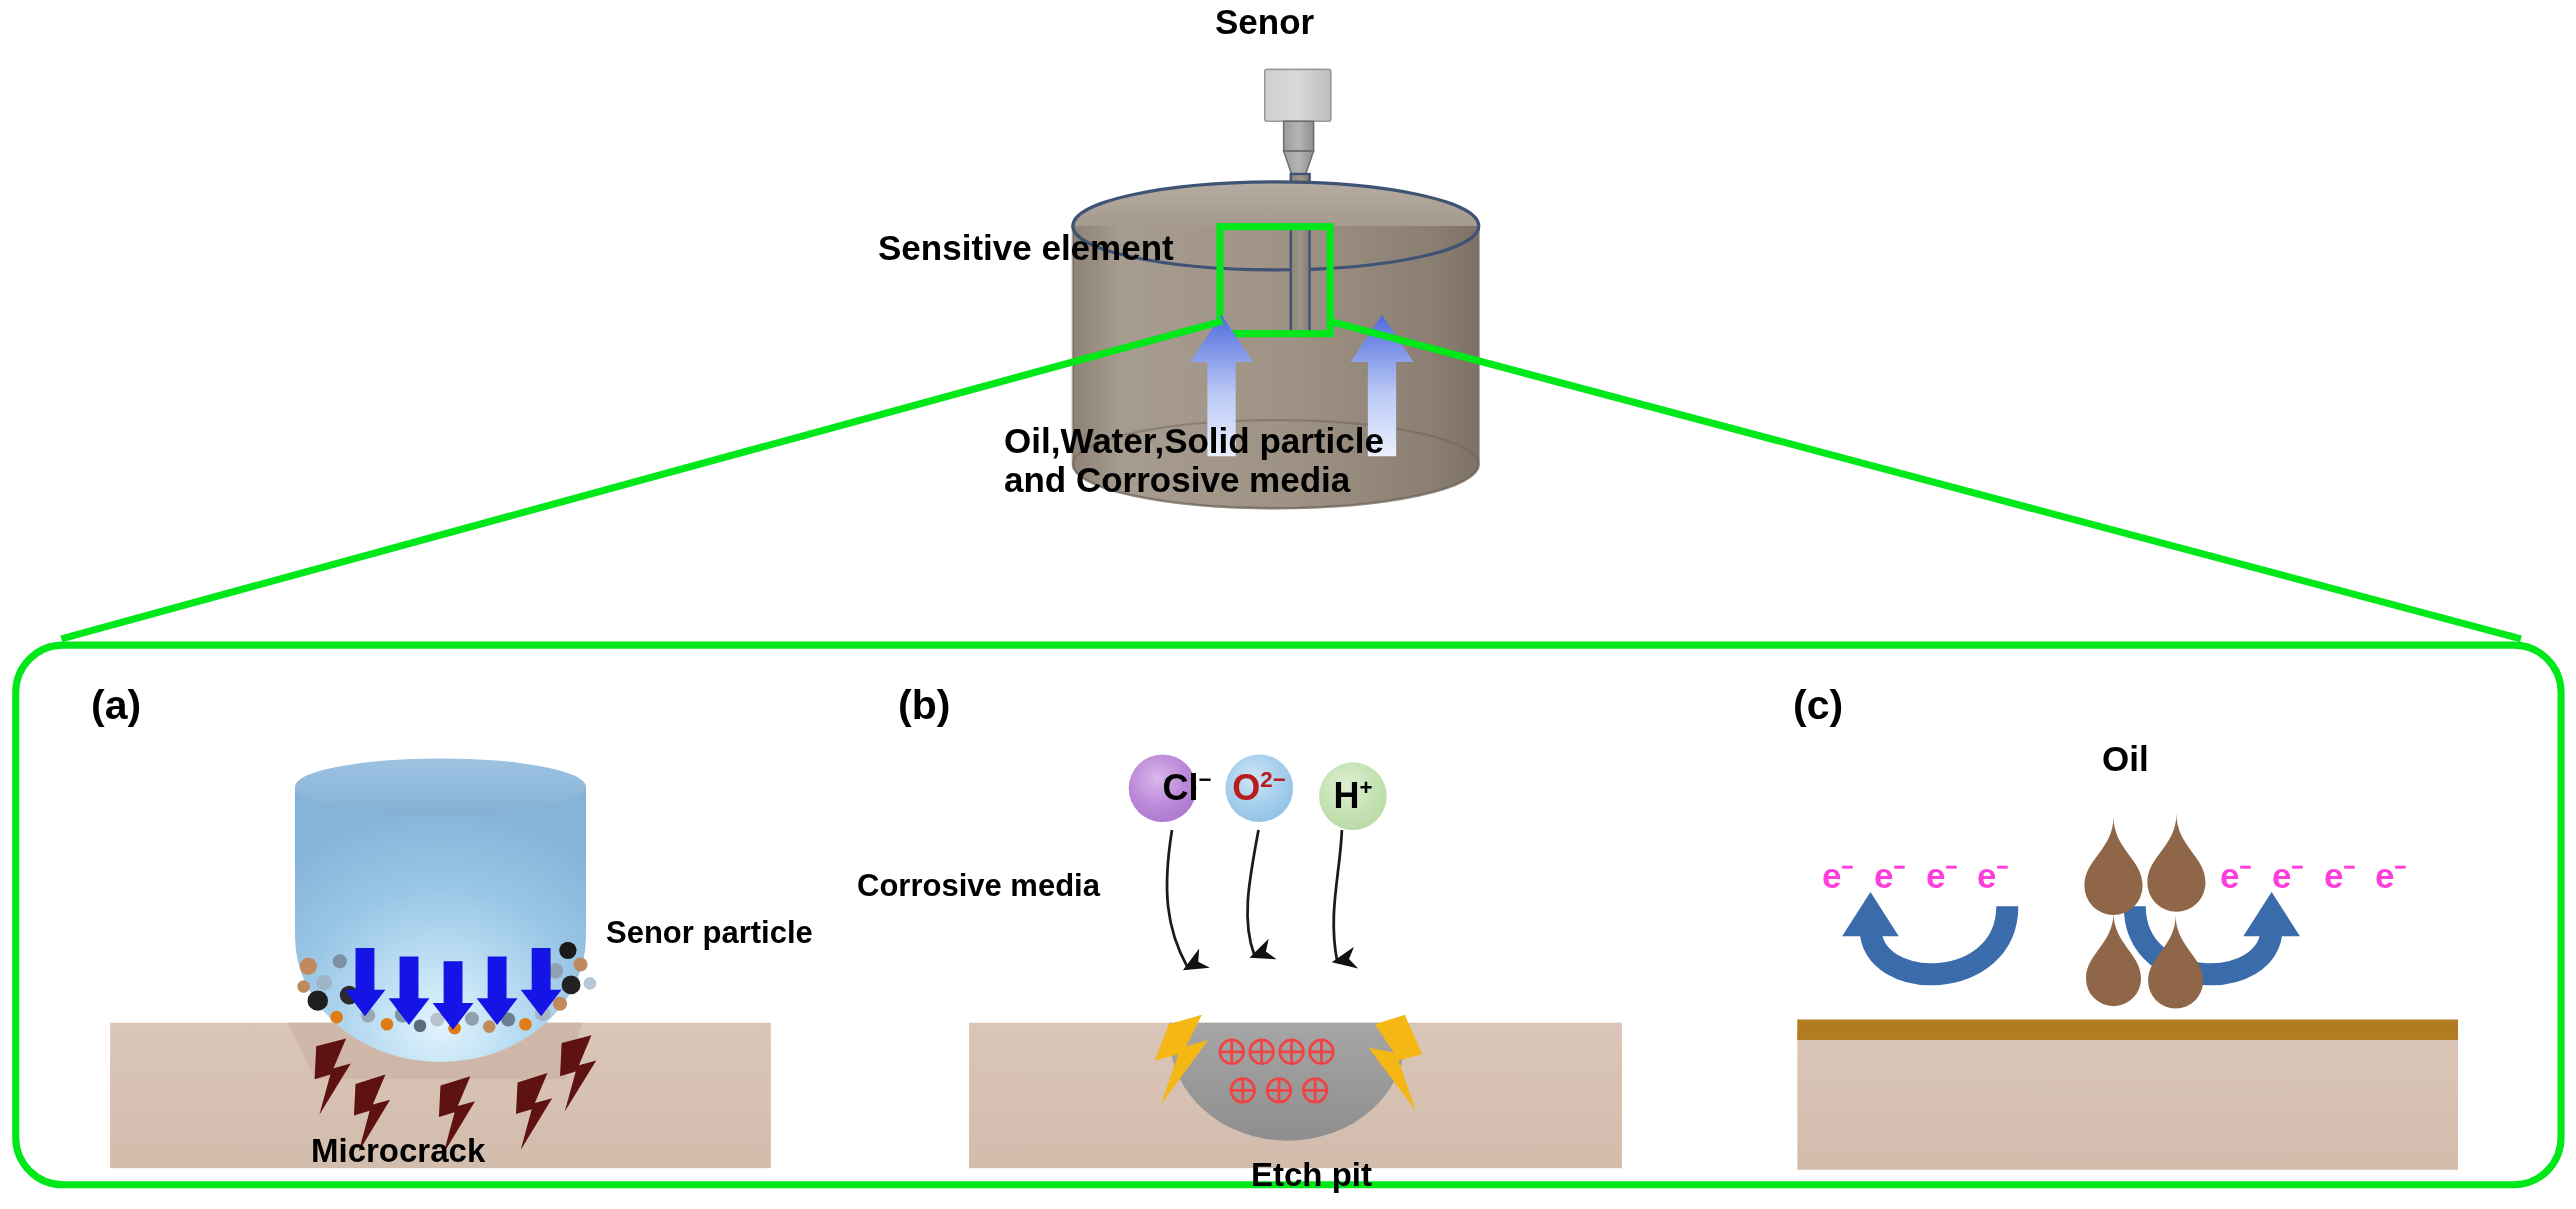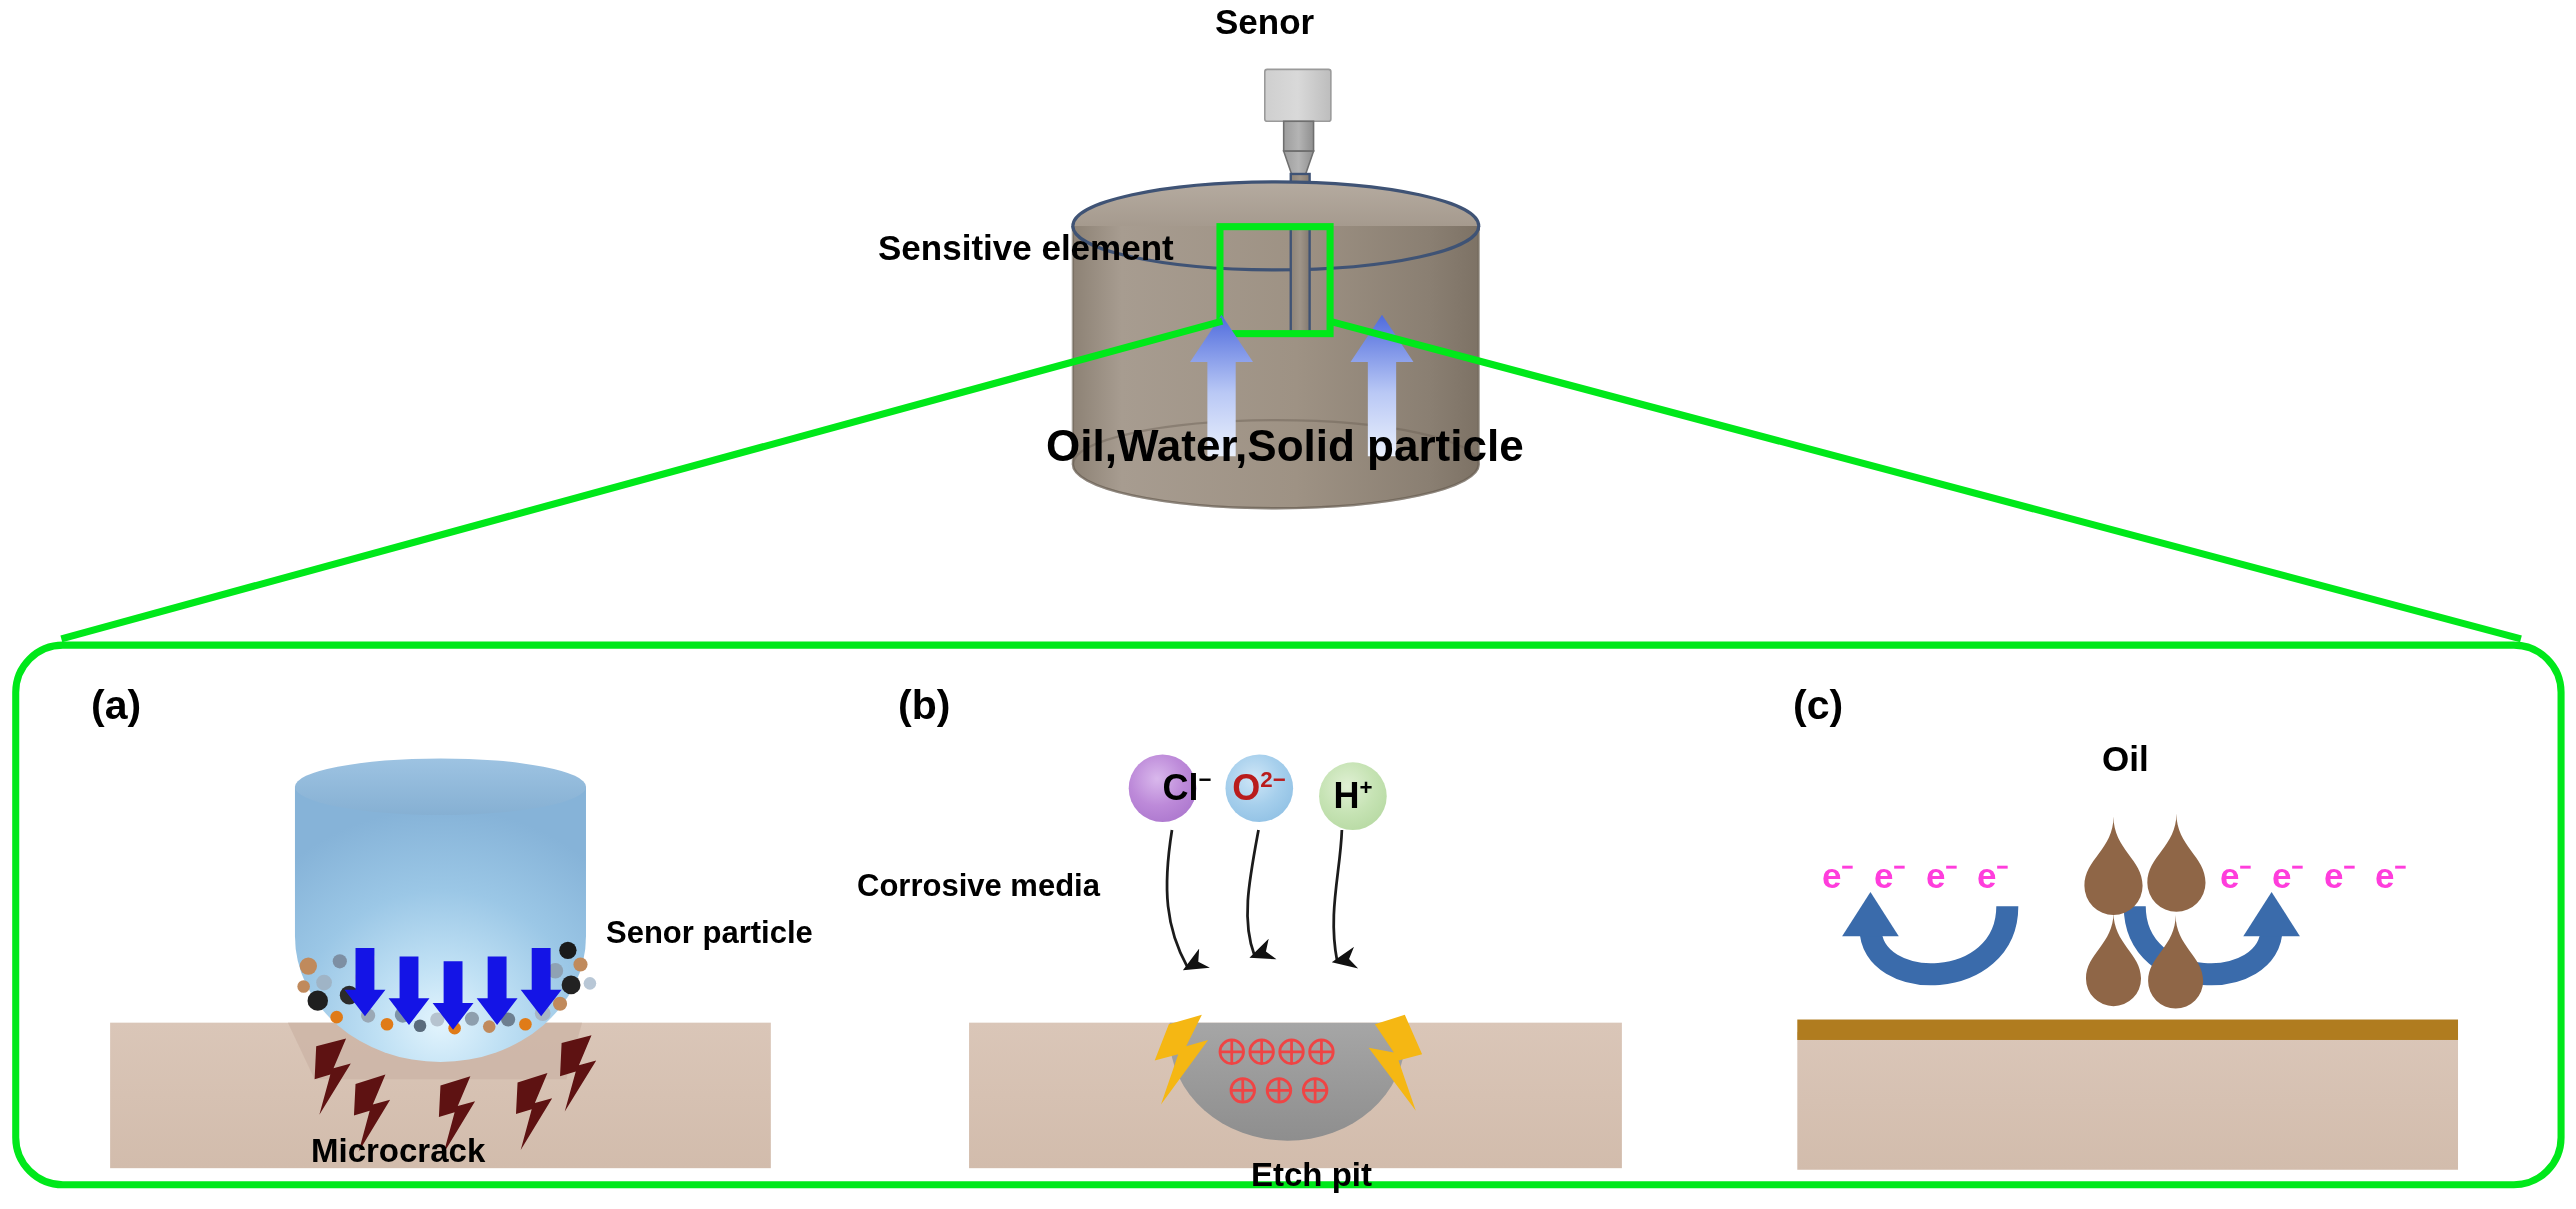--- a/index.html
+++ b/index.html
@@ -28,21 +28,21 @@
   .lbl {
     position: absolute;
     font-family: "Liberation Sans", sans-serif;
     font-weight: bold;
     color: #000000;
     white-space: nowrap;
     line-height: 1.12;
   }
   .lbl-sensor      { left: 1215px; top: 1.6px;    font-size: 35px; }
   .lbl-sensitive   { left: 878px; top: 228px;  font-size: 35px; text-align: center; }
-  .lbl-media       { left: 1046px; top: 421px;  font-size: 44px; }
+  .lbl-media       { left: 1004px; top: 421px;  font-size: 35px; }
   .lbl-panel-a     { left: 91px;  top: 683px;  font-size: 41px; }
   .lbl-panel-b     { left: 898px; top: 683px;  font-size: 41px; }
   .lbl-panel-c     { left: 1793px; top: 683px;  font-size: 41px; }
   .lbl-solid       { left: 606px;  top: 916px; font-size: 31px; }
   .lbl-microcrack  { left: 311px;  top: 1133px; font-size: 33px; }
   .lbl-corrosive   { left: 857px; top: 869px; font-size: 31px; }
   .lbl-etchpit     { left: 1251px; top: 1133px; font-size: 33px; margin-top: 24px; }
   .lbl-oil         { left: 2102px; top: 739px;  font-size: 35px; text-align: center; }
 </style>
 </head>
@@ -277,20 +277,21 @@
       </g>
     </g>
   </svg>
 
   <div class="lbl lbl-sensor">Senor</div>
 
   <div class="lbl lbl-sensitive">Sensitive element</div>
 
   <div class="lbl lbl-media">
     <div>Oil,Water,Solid  particle</div>
+    <div>and Corrosive  media</div>
   </div>
 
   <div class="lbl lbl-panel-a">(a)</div>
   <div class="lbl lbl-panel-b">(b)</div>
   <div class="lbl lbl-panel-c">(c)</div>
 
   <div class="lbl lbl-solid">Senor particle</div>
   <div class="lbl lbl-microcrack">Microcrack</div>
 
   <div class="lbl lbl-corrosive">Corrosive media</div>

